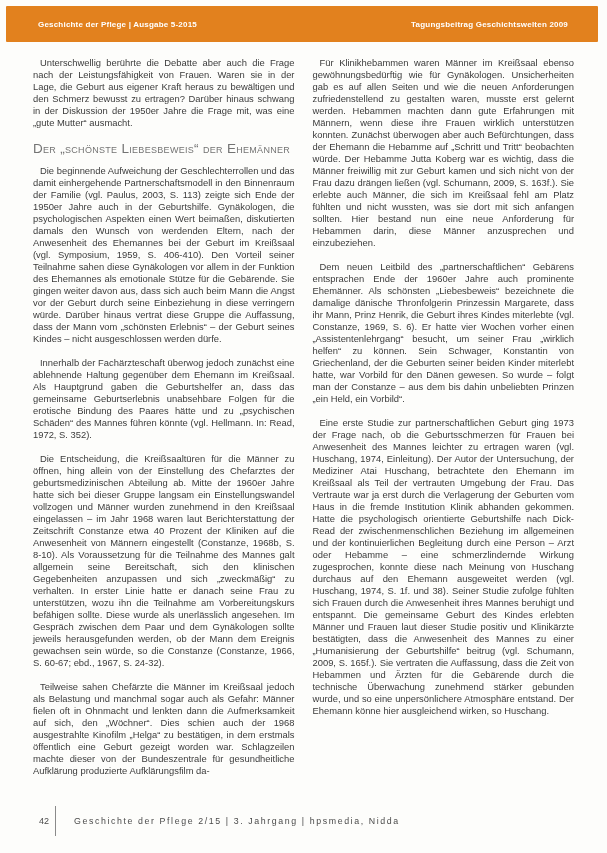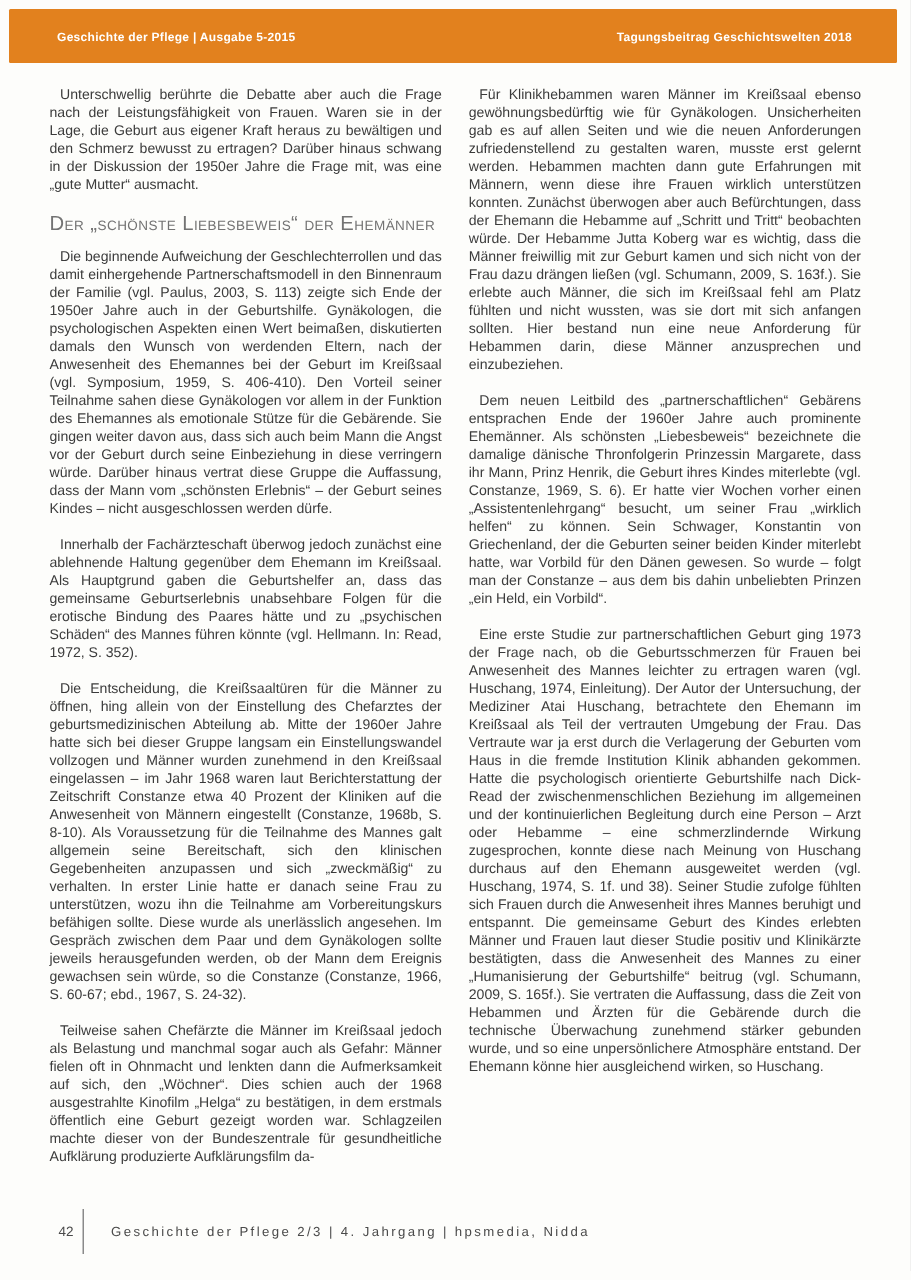--- a/index.html
+++ b/index.html
@@ -85,21 +85,21 @@
     white-space: nowrap;
   }
 </style>
 </head>
 <body>
 
 <div class="page">
 
   <header class="topbar" style="background: rgb(226, 129, 30);">
     <span>Geschichte der Pflege | Ausgabe 5-2015</span>
-    <span>Tagungsbeitrag Geschichtswelten 2018</span>
+    <span>Tagungsbeitrag Geschichtswelten 2009</span>
   </header>
 
   <main class="content">
 
     <div class="col">
       <p>Unterschwellig berührte die Debatte aber auch die Frage nach der Leistungsfähigkeit von Frauen. Waren sie in der Lage, die Geburt aus eigener Kraft heraus zu bewältigen und den Schmerz bewusst zu ertragen? Darüber hinaus schwang in der Diskussion der 1950er Jahre die Frage mit, was eine „gute Mutter“ ausmacht.</p>
 
       <h2 class="section-heading" style="color: #737373;">Der „schönste Liebesbeweis“ der Ehemänner</h2>
 
       <p>Die beginnende Aufweichung der Geschlechterrollen und das damit einhergehende Partnerschaftsmodell in den Binnenraum der Familie (vgl. Paulus, 2003, S. 113) zeigte sich Ende der 1950er Jahre auch in der Geburtshilfe. Gynäkologen, die psychologischen Aspekten einen Wert beimaßen, diskutierten damals den Wunsch von werdenden Eltern, nach der Anwesenheit des Ehemannes bei der Geburt im Kreißsaal (vgl. Symposium, 1959, S. 406-410). Den Vorteil seiner Teilnahme sahen diese Gynäkologen vor allem in der Funktion des Ehemannes als emotionale Stütze für die Gebärende. Sie gingen weiter davon aus, dass sich auch beim Mann die Angst vor der Geburt durch seine Einbeziehung in diese verringern würde. Darüber hinaus vertrat diese Gruppe die Auffassung, dass der Mann vom „schönsten Erlebnis“ – der Geburt seines Kindes – nicht ausgeschlossen werden dürfe.</p>
@@ -112,16 +112,16 @@
       <p>Für Klinikhebammen waren Männer im Kreißsaal ebenso gewöhnungsbedürftig wie für Gynäkologen. Unsicherheiten gab es auf allen Seiten und wie die neuen Anforderungen zufriedenstellend zu gestalten waren, musste erst gelernt werden. Hebammen machten dann gute Erfahrungen mit Männern, wenn diese ihre Frauen wirklich unterstützen konnten. Zunächst überwogen aber auch Befürchtungen, dass der Ehemann die Hebamme auf „Schritt und Tritt“ beobachten würde. Der Hebamme Jutta Koberg war es wichtig, dass die Männer freiwillig mit zur Geburt kamen und sich nicht von der Frau dazu drängen ließen (vgl. Schumann, 2009, S. 163f.). Sie erlebte auch Männer, die sich im Kreißsaal fehl am Platz fühlten und nicht wussten, was sie dort mit sich anfangen sollten. Hier bestand nun eine neue Anforderung für Hebammen darin, diese Männer anzusprechen und einzubeziehen.</p>
       <p>Dem neuen Leitbild des „partnerschaftlichen“ Gebärens entsprachen Ende der 1960er Jahre auch prominente Ehemänner. Als schönsten „Liebesbeweis“ bezeichnete die damalige dänische Thronfolgerin Prinzessin Margarete, dass ihr Mann, Prinz Henrik, die Geburt ihres Kindes miterlebte (vgl. Constanze, 1969, S. 6). Er hatte vier Wochen vorher einen „Assistentenlehrgang“ besucht, um seiner Frau „wirklich helfen“ zu können. Sein Schwager, Konstantin von Griechenland, der die Geburten seiner beiden Kinder miterlebt hatte, war Vorbild für den Dänen gewesen. So wurde – folgt man der Constanze – aus dem bis dahin unbeliebten Prinzen „ein Held, ein Vorbild“.</p>
       <p>Eine erste Studie zur partnerschaftlichen Geburt ging 1973 der Frage nach, ob die Geburtsschmerzen für Frauen bei Anwesenheit des Mannes leichter zu ertragen waren (vgl. Huschang, 1974, Einleitung). Der Autor der Untersuchung, der Mediziner Atai Huschang, betrachtete den Ehemann im Kreißsaal als Teil der vertrauten Umgebung der Frau. Das Vertraute war ja erst durch die Verlagerung der Geburten vom Haus in die fremde Institution Klinik abhanden gekommen. Hatte die psychologisch orientierte Geburtshilfe nach Dick-Read der zwischenmenschlichen Beziehung im allgemeinen und der kontinuierlichen Begleitung durch eine Person – Arzt oder Hebamme – eine schmerzlindernde Wirkung zugesprochen, konnte diese nach Meinung von Huschang durchaus auf den Ehemann ausgeweitet werden (vgl. Huschang, 1974, S. 1f. und 38). Seiner Studie zufolge fühlten sich Frauen durch die Anwesenheit ihres Mannes beruhigt und entspannt. Die gemeinsame Geburt des Kindes erlebten Männer und Frauen laut dieser Studie positiv und Klinikärzte bestätigten, dass die Anwesenheit des Mannes zu einer „Humanisierung der Geburtshilfe“ beitrug (vgl. Schumann, 2009, S. 165f.). Sie vertraten die Auffassung, dass die Zeit von Hebammen und Ärzten für die Gebärende durch die technische Überwachung zunehmend stärker gebunden wurde, und so eine unpersönlichere Atmosphäre entstand. Der Ehemann könne hier ausgleichend wirken, so Huschang.</p>
     </div>
 
   </main>
 
   <footer class="pagefooter">
     <span class="pagenum">42</span>
     <span class="footrule"></span>
-    <span class="foottext">Geschichte der Pflege 2/3 | 4. Jahrgang | hpsmedia, Nidda</span>
+    <span class="foottext">Geschichte der Pflege 2/15 | 3. Jahrgang | hpsmedia, Nidda</span>
   </footer>
 
 </div>
 
 </body></html>

